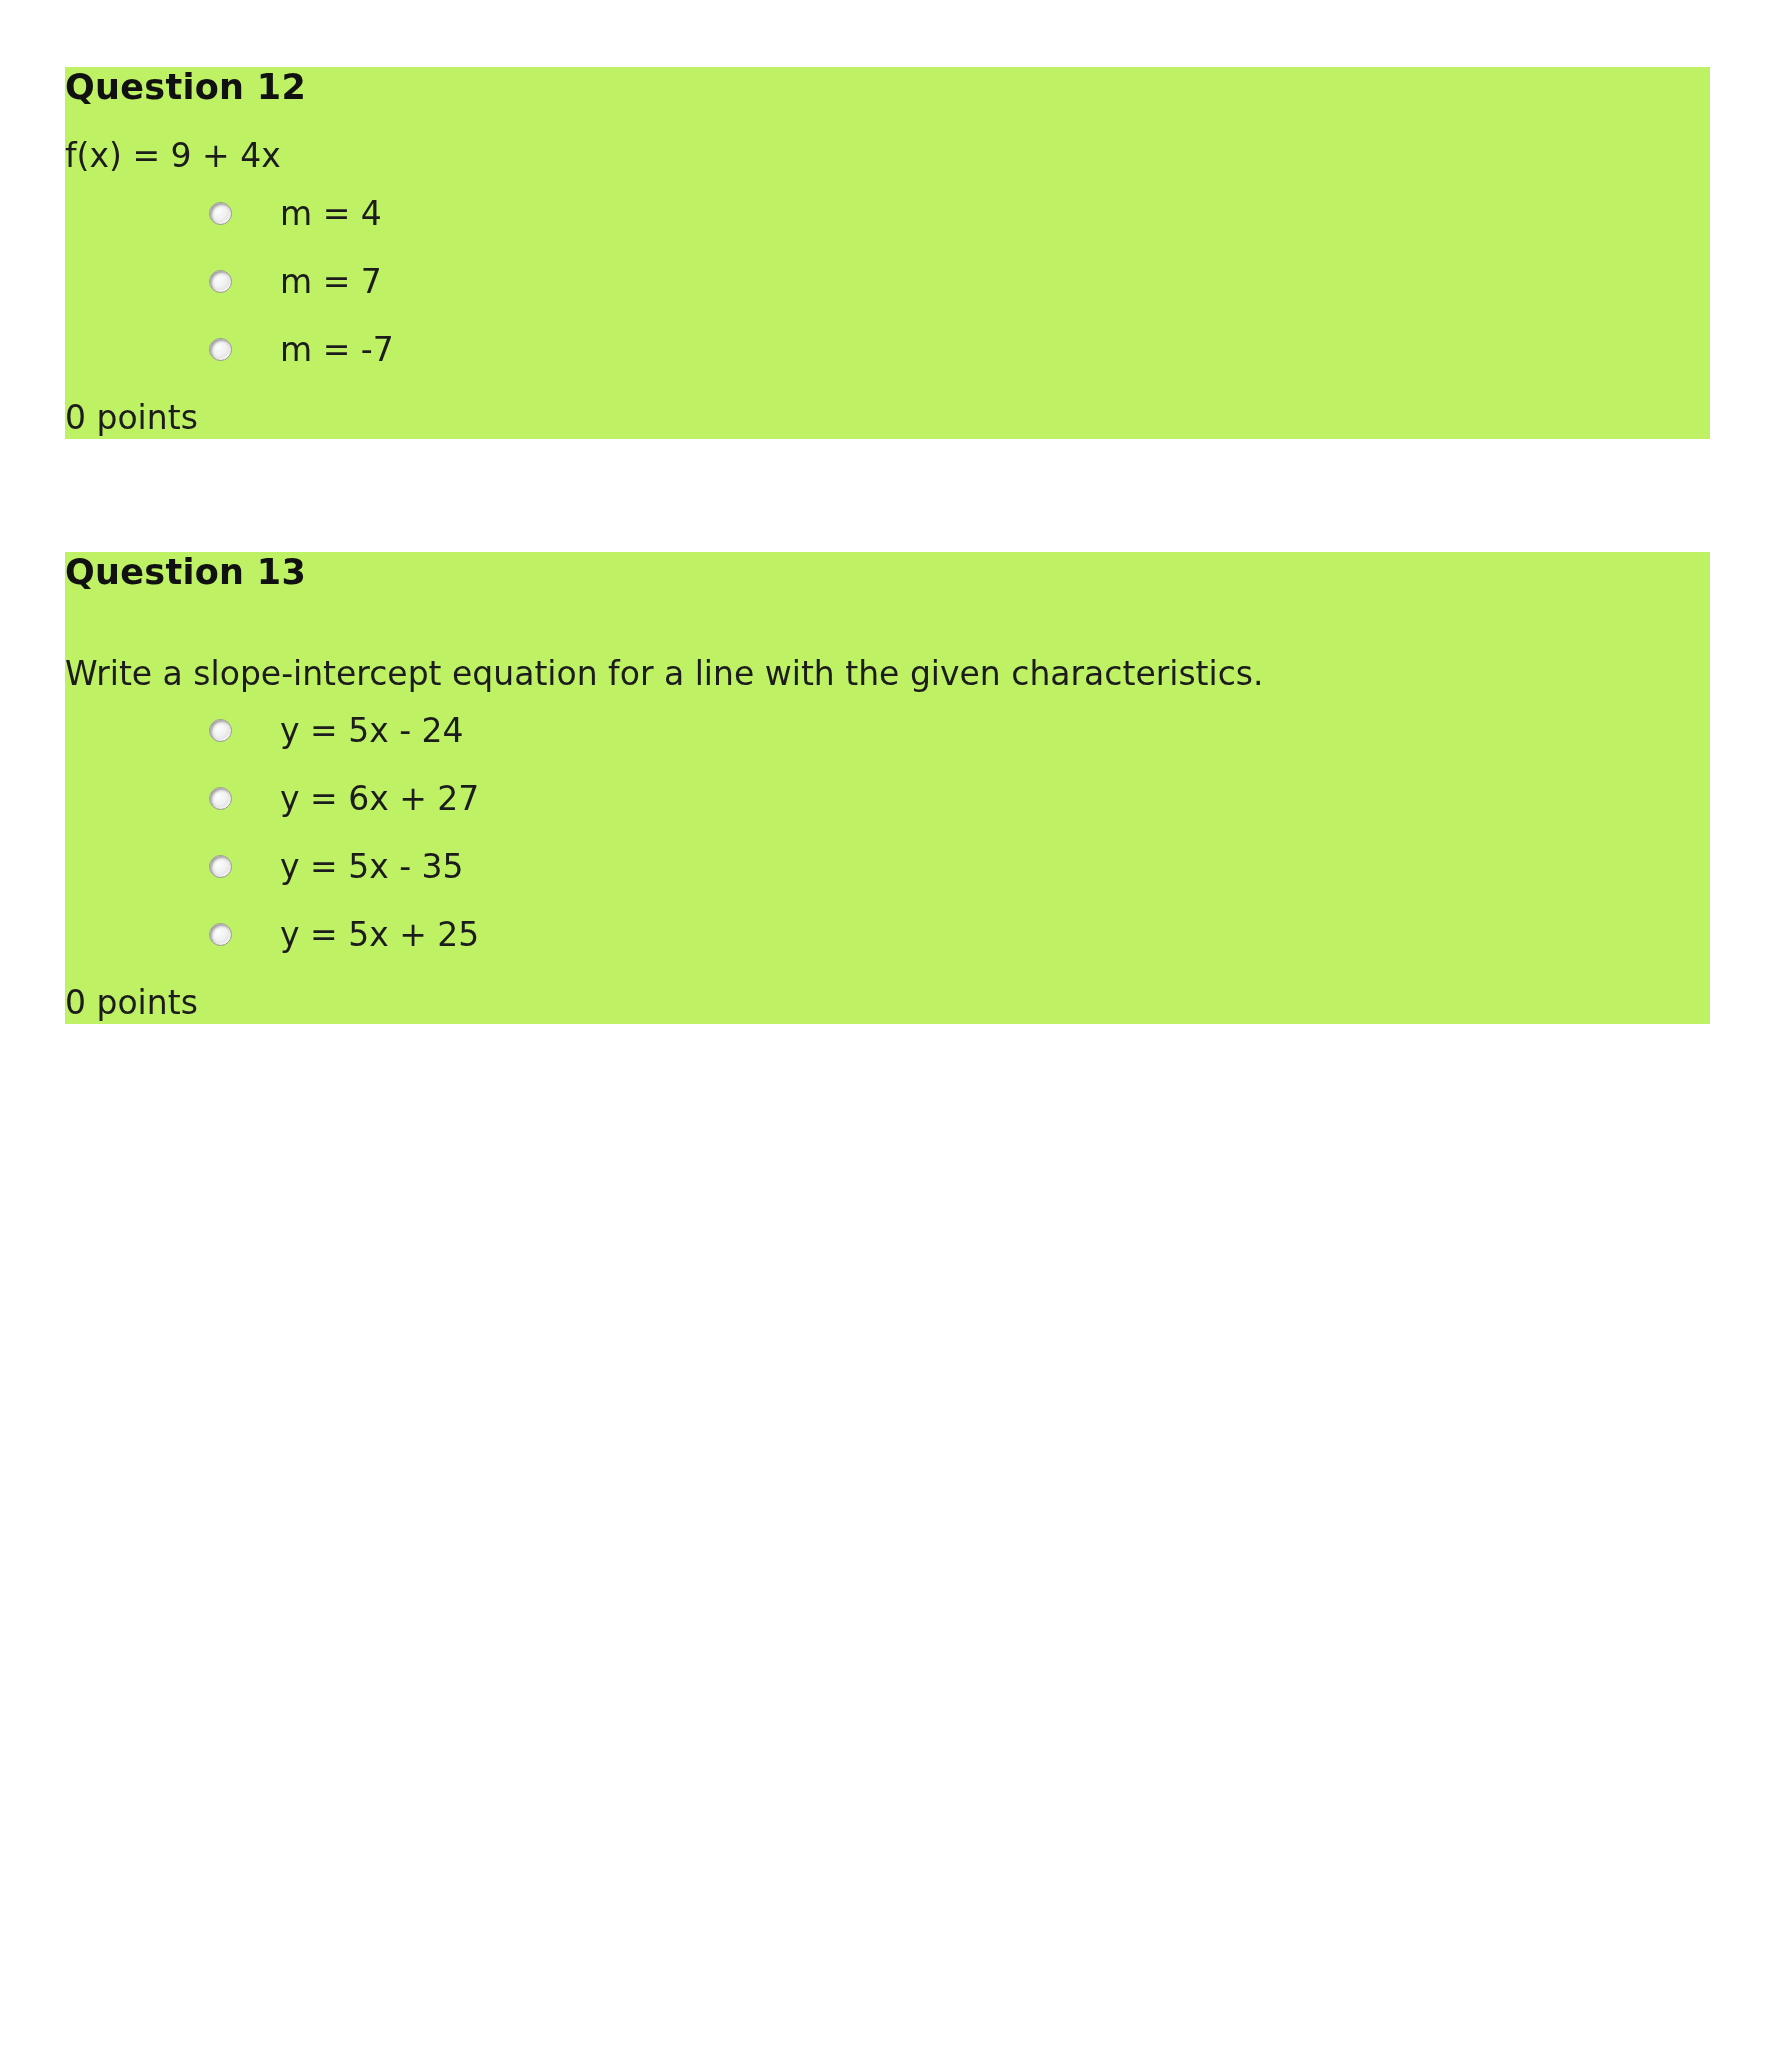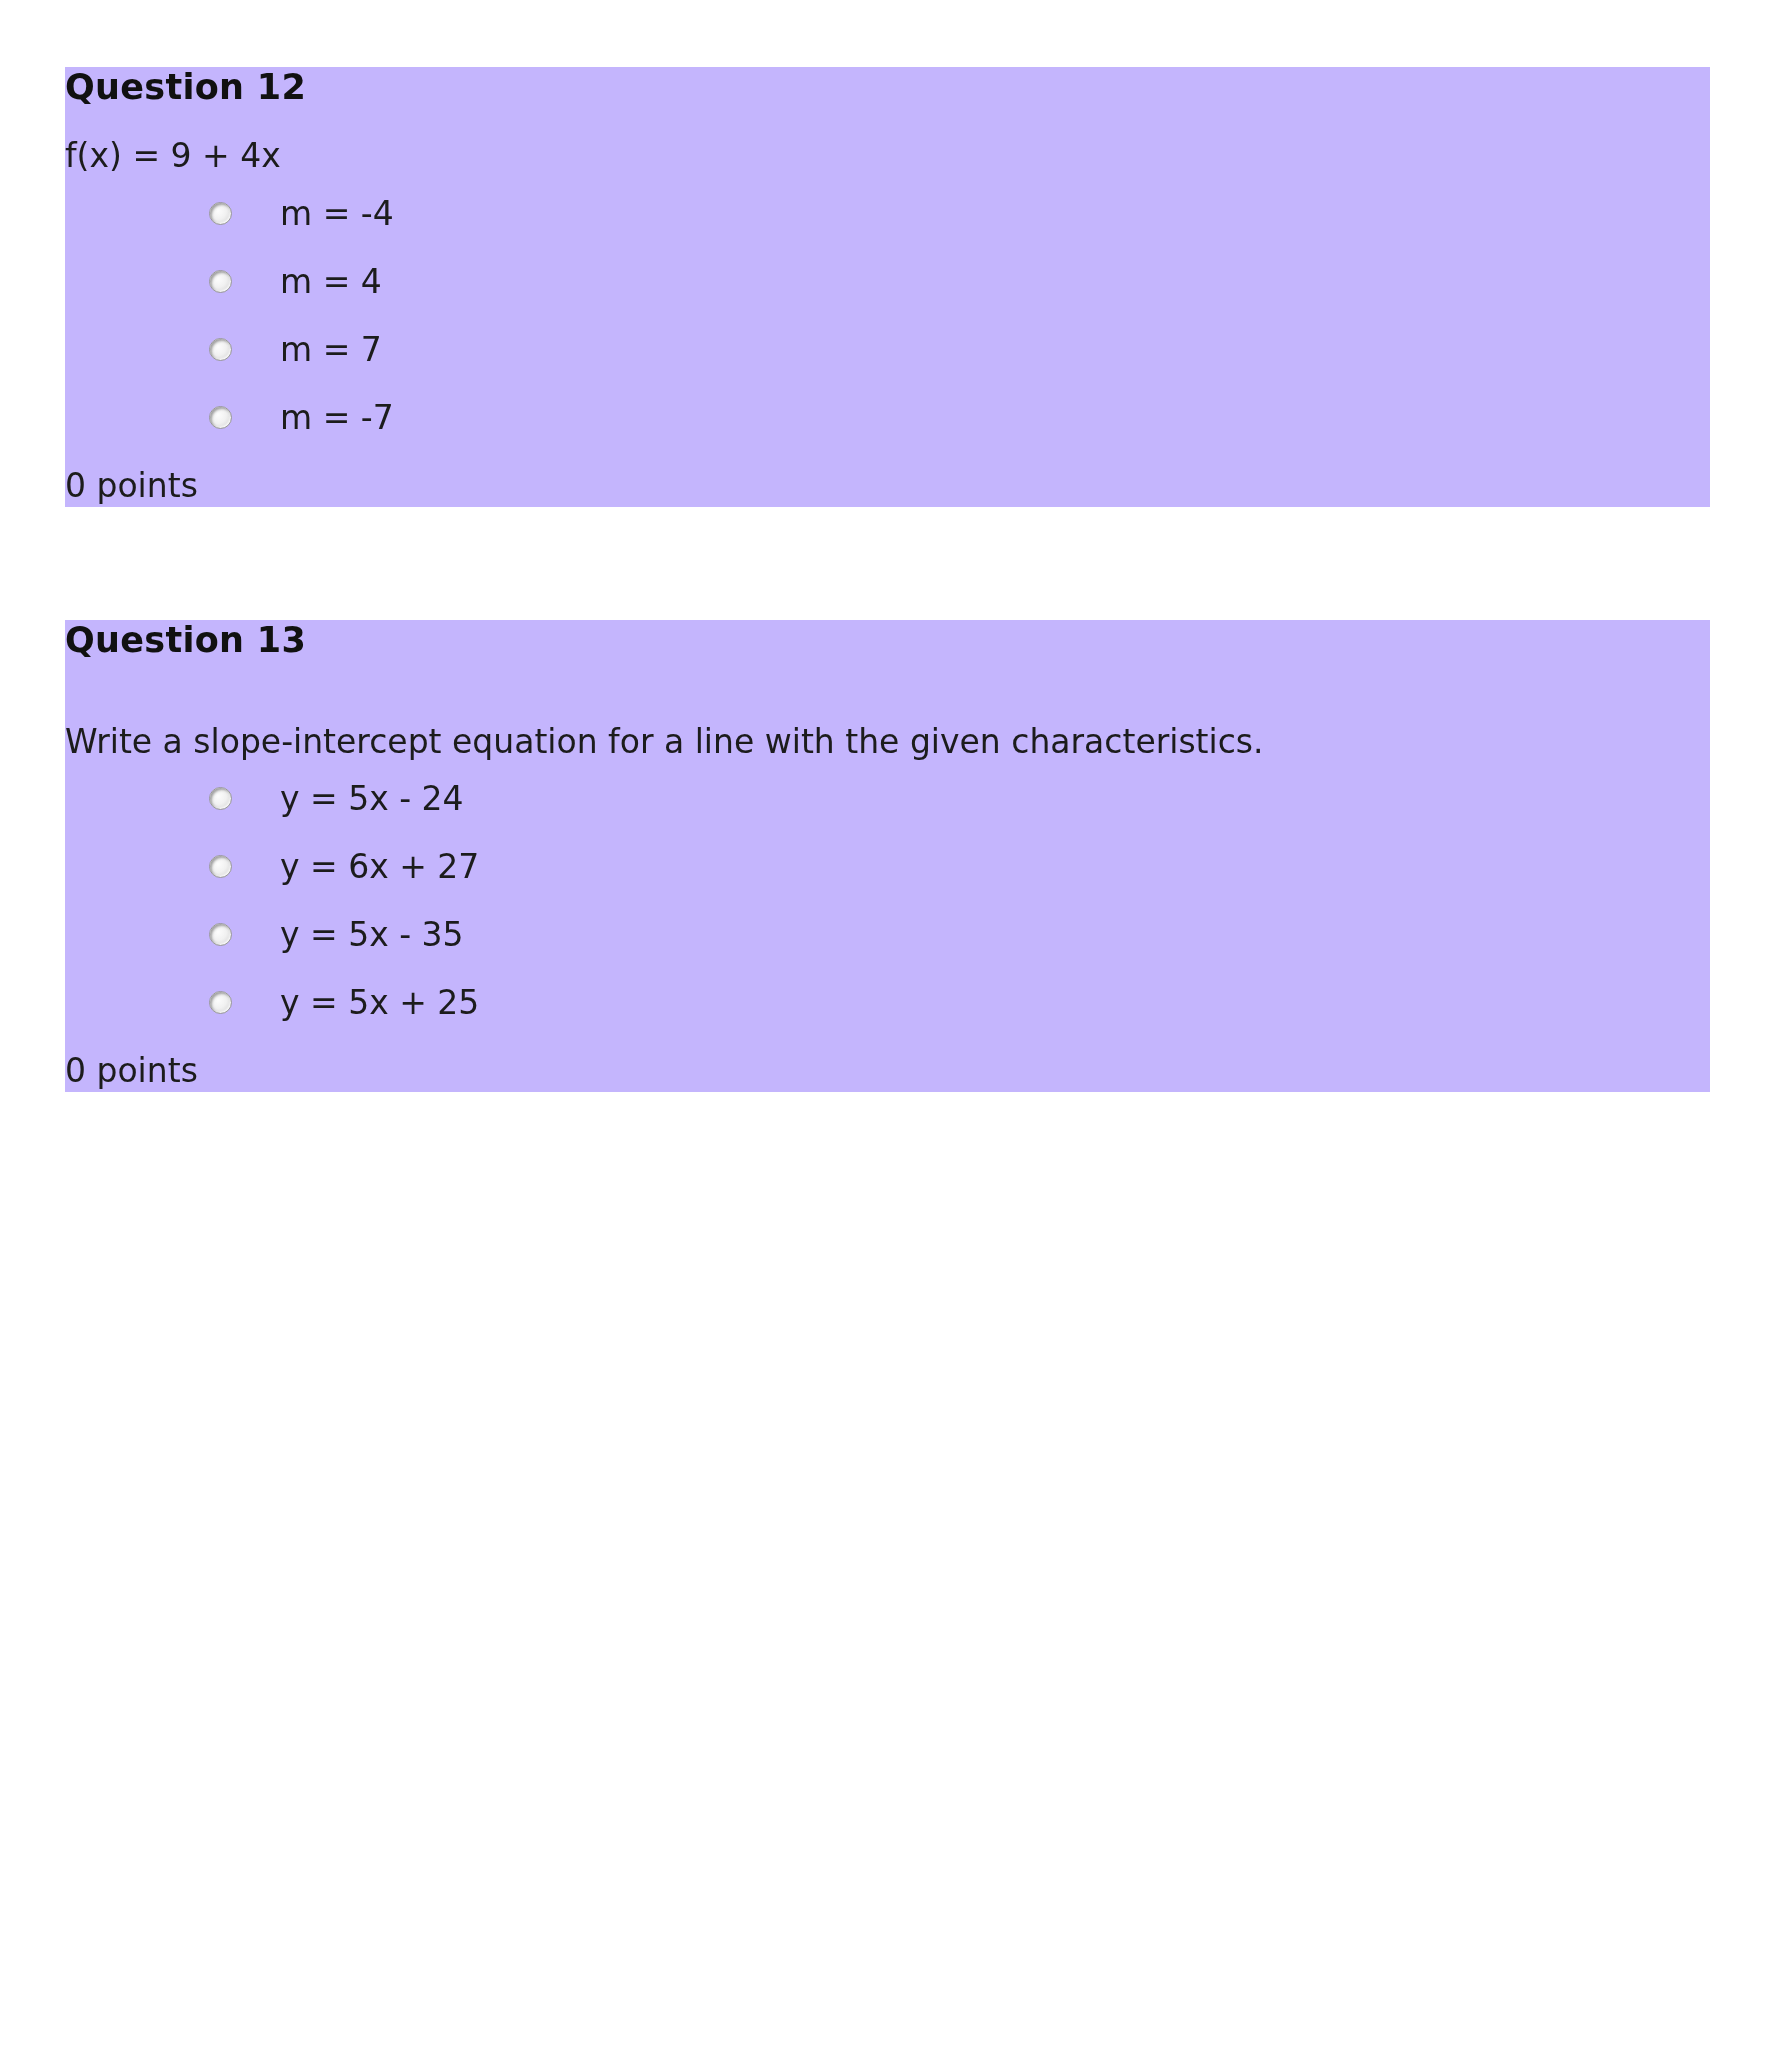--- a/index.html
+++ b/index.html
@@ -5,21 +5,21 @@
   * { margin: 0; padding: 0; box-sizing: border-box; }
   html, body { background: #ffffff; }
   body {
     width: 1771px;
     height: 2069px;
     font-family: "DejaVu Sans", sans-serif;
     color: #1c1c1c;
     padding: 67px 61px 0 65px;
     overflow: hidden;
   }
-  .question { background: #c4b5fd; }
+  .question { background: #bef264; }
   .q-title {
     font-size: 35px;
     font-weight: bold;
     color: #111111;
     letter-spacing: 0.3px;
   }
   .q-prompt {
     font-size: 33px;
     margin-top: 61px;
     line-height: 42px;
@@ -62,24 +62,20 @@
 </head>
 <body>
 
 <section class="question">
   <h2 class="q-title">Question 12</h2>
   <p class="q-given">f(x) = 9 + 4x</p>
 
   <div class="options">
     <div class="option">
       <span class="radio"></span>
-      <span class="option-label">m = -4</span>
-    </div>
-    <div class="option">
-      <span class="radio"></span>
       <span class="option-label">m = 4</span>
     </div>
     <div class="option">
       <span class="radio"></span>
       <span class="option-label">m = 7</span>
     </div>
     <div class="option">
       <span class="radio"></span>
       <span class="option-label">m = -7</span>
     </div>

